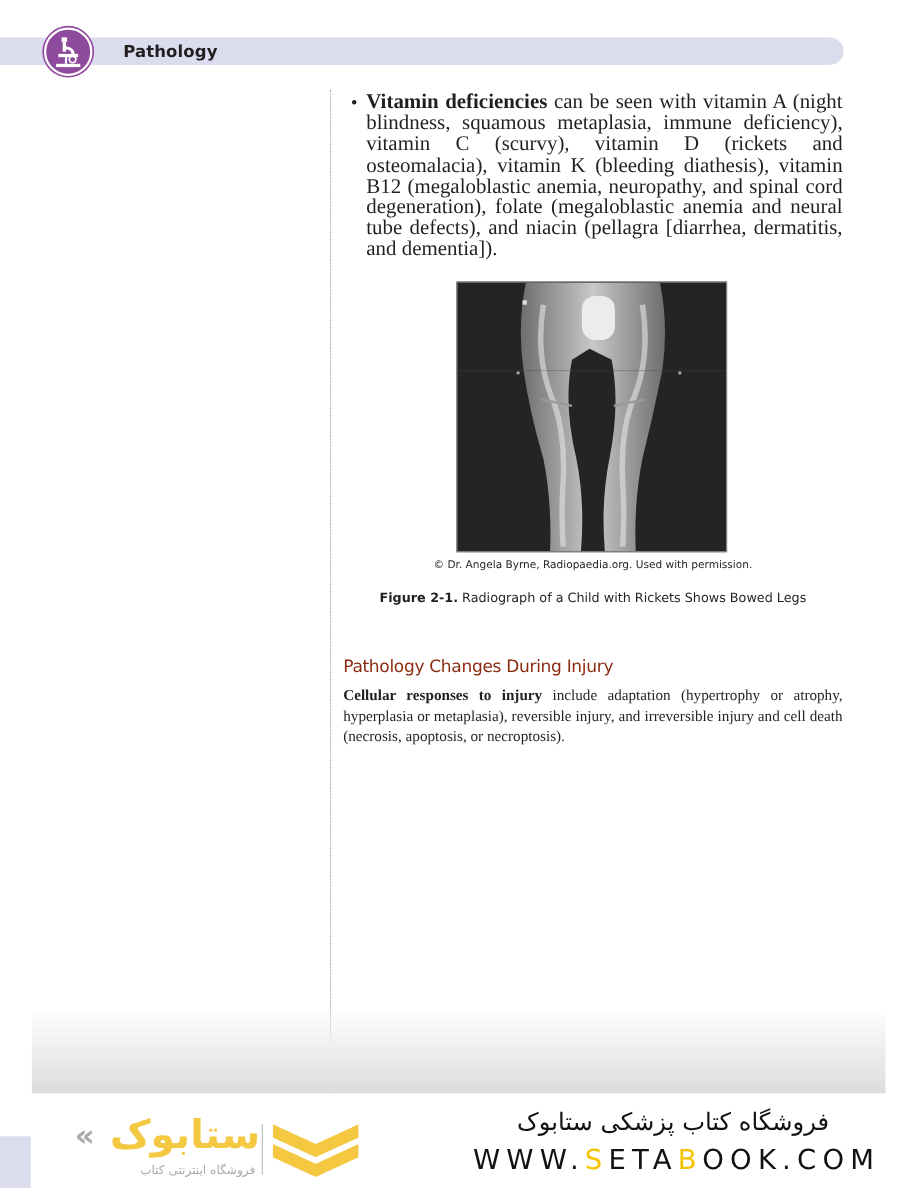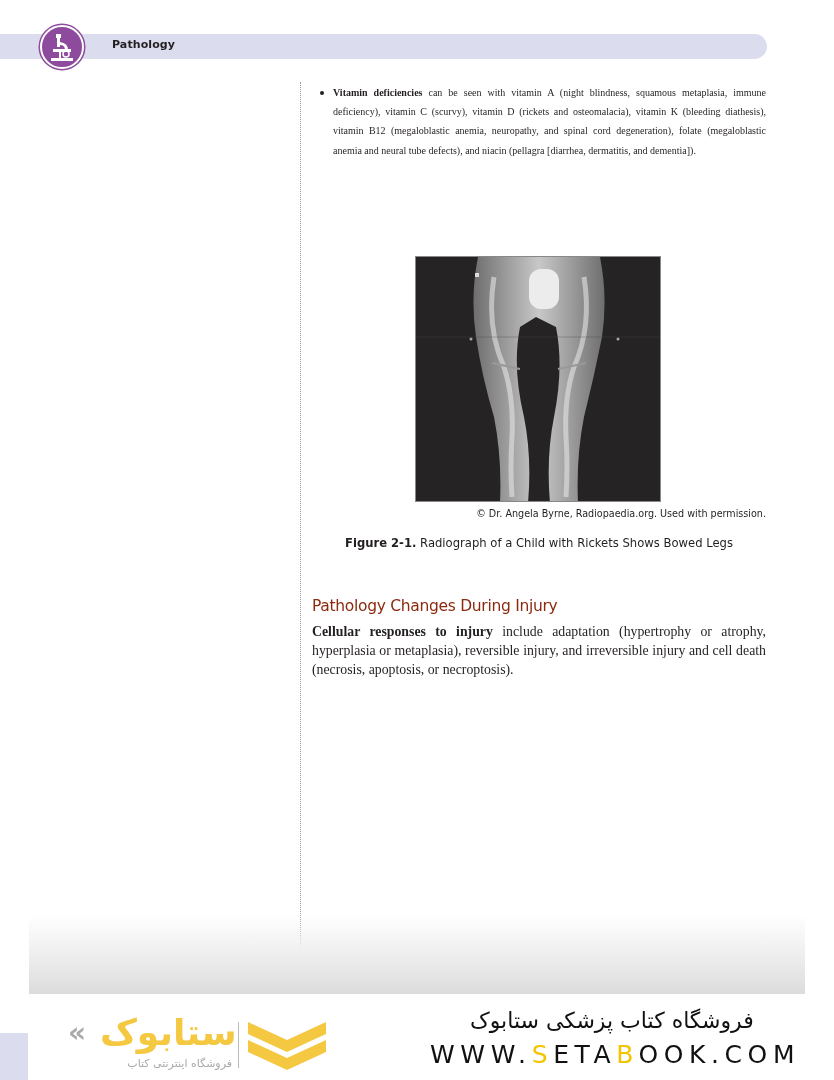--- a/index.html
+++ b/index.html
@@ -6,21 +6,21 @@
     html, body { width: 834px; height: 1080px; background: #ffffff; overflow: hidden; }
     body { position: relative; font-family: "Liberation Serif", serif; color: #231f20; }
 
     
     .header-bar {
       position: absolute; left: 0; top: 34px; width: 767px; height: 25px;
       background: #dcdcef; border-radius: 0 13px 13px 0;
     }
     .header-title {
       position: absolute; left: 112px; top: 38px;
-      font-family: "DejaVu Sans", sans-serif; font-size: 11px; font-weight: bold;
+      font-family: "DejaVu Sans", sans-serif; font-size: 15px; font-weight: bold;
       color: #231f20; letter-spacing: 0.1px;
     }
     .logo-circle {
       position: absolute; left: 40px; top: 25px; width: 44px; height: 44px;
       border-radius: 50%; background: #8e4a9c; border: 2px solid #ffffff;
       box-shadow: 0 0 0 1.5px #8e4a9c;
       display: flex; align-items: center; justify-content: center;
     }
 
     
@@ -28,36 +28,36 @@
       position: absolute; left: 300px; top: 82px; height: 912px; width: 0;
       border-left: 1px dotted #9a9a9a;
     }
 
     
     .col { position: absolute; left: 312px; width: 454px; }
 
     .bullets { top: 83px; }
     .bullet {
       position: relative; padding-left: 21px;
-      font-size: 10px; line-height: 19.2px; text-align: justify;
+      font-size: 19px; line-height: 19.2px; text-align: justify;
       margin-bottom: 6px;
     }
     .bullet::before {
       content: ""; position: absolute; left: 8px; top: 8px;
       width: 4px; height: 4px; border-radius: 50%; background: #231f20;
     }
     .bullet b { font-weight: bold; }
 
     .figure-img {
       position: absolute; left: 415px; top: 256px; width: 246px; height: 246px;
       background: #231f20; border: 1px solid #888;
       overflow: hidden;
     }
     .fig-credit {
-      position: absolute; left: 312px; width: 454px; top: 508px; text-align: right;
+      position: absolute; left: 312px; width: 454px; top: 508px; text-align: center;
       font-family: "DejaVu Sans", sans-serif; font-size: 9.6px; color: #231f20;
     }
     .fig-caption {
       position: absolute; left: 312px; width: 454px; top: 536px; text-align: center;
       font-family: "DejaVu Sans", sans-serif; font-size: 11.6px; color: #231f20;
     }
     .fig-caption b { font-weight: bold; }
 
     .section-heading {
       position: absolute; left: 312px; top: 597px;

